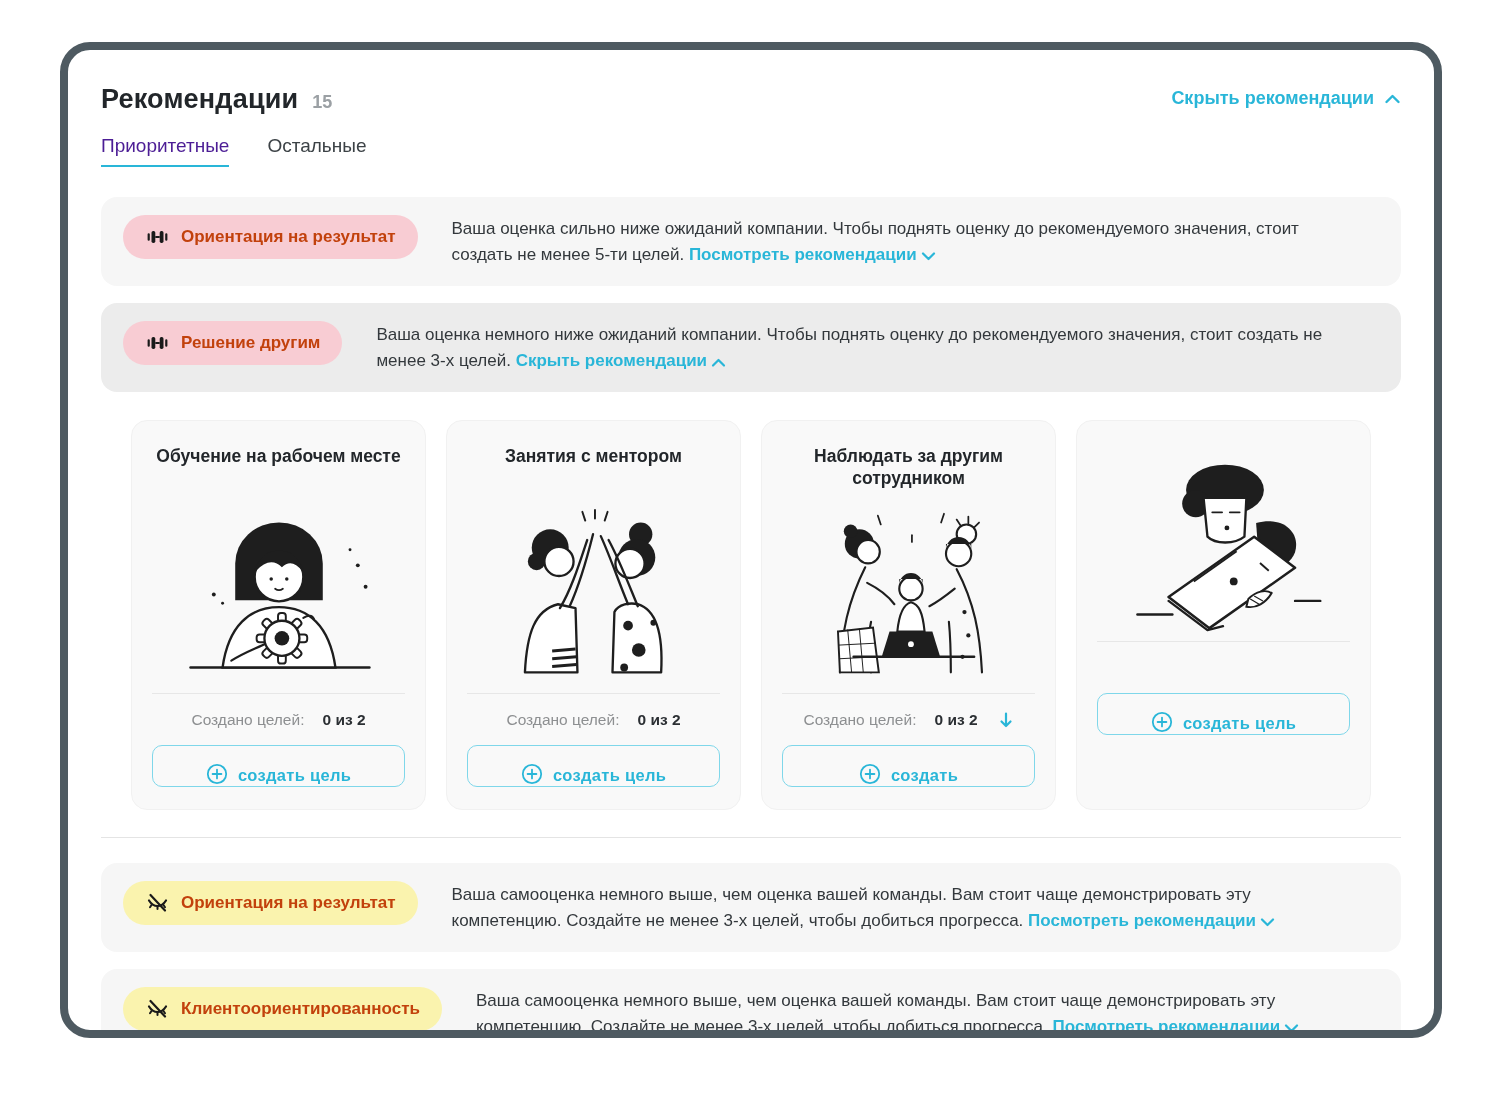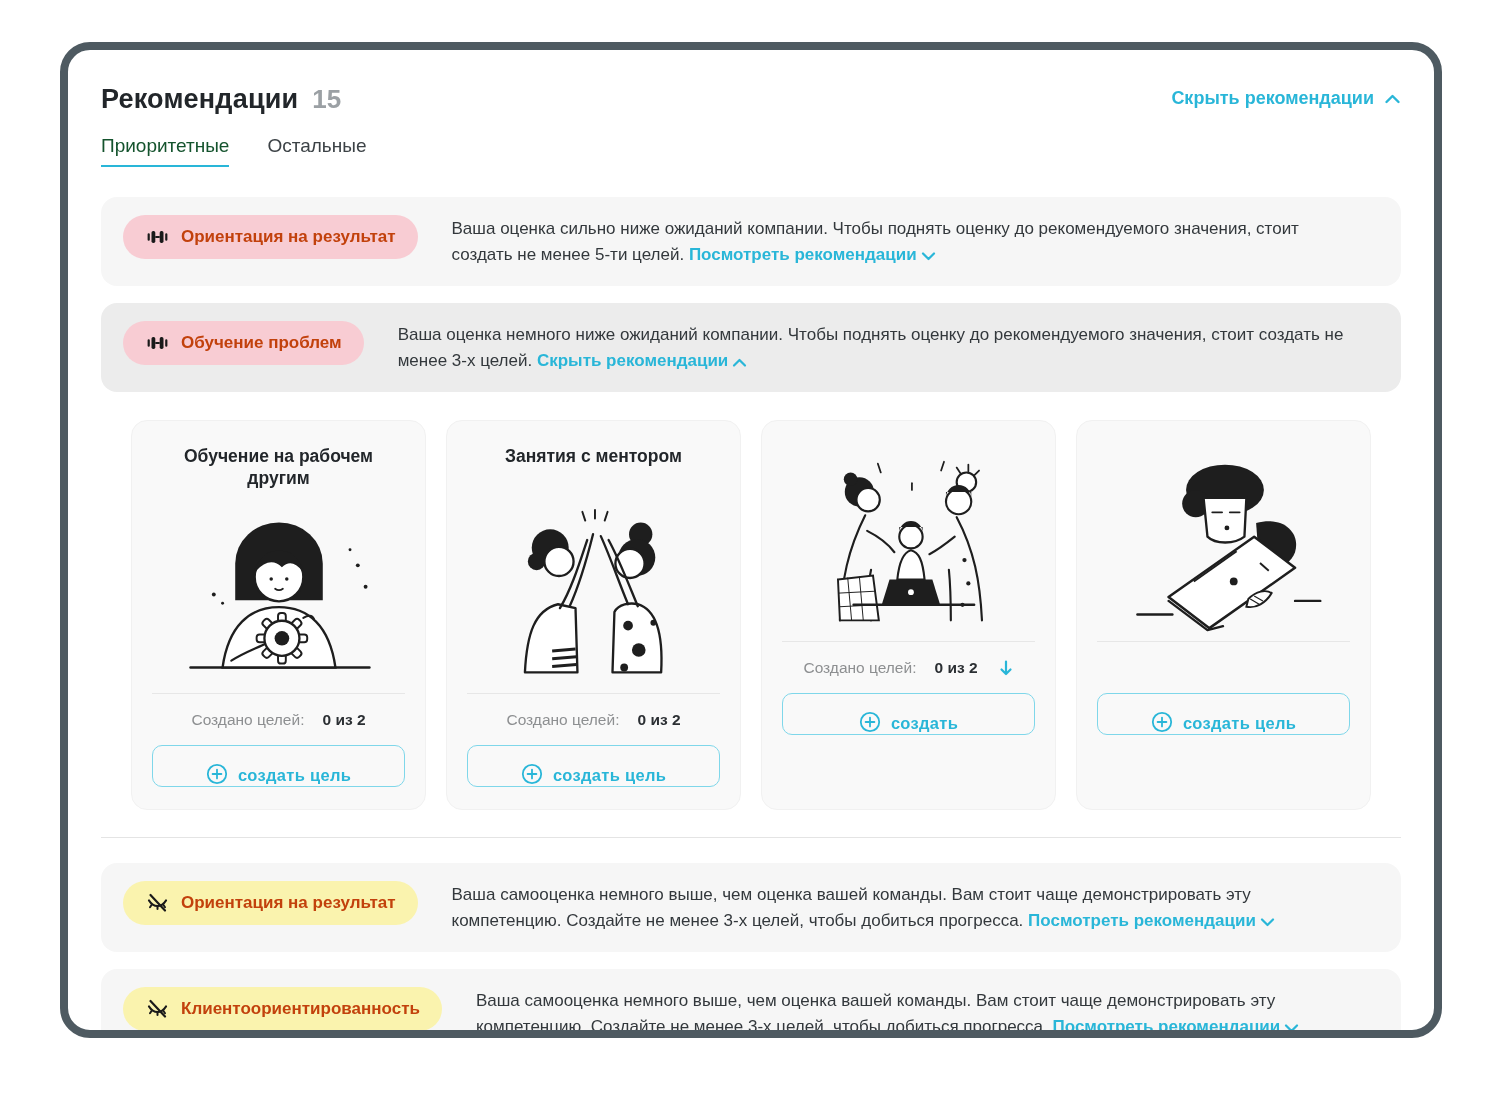--- a/index.html
+++ b/index.html
@@ -18,27 +18,27 @@
     border:8px solid #4e5a61;
     border-radius:30px;
     overflow:hidden;
   }
   .content { padding:34px 33px 0; }
 
   
   .header { display:flex; justify-content:space-between; align-items:flex-start; margin-bottom:20px; }
   .title-wrap { display:flex; align-items:baseline; gap:14px; }
   .page-title { margin:0; font-size:27px; font-weight:bold; color:#22262a; letter-spacing:.2px; }
-  .count { font-size:26px; font-weight:600; color:#9ba0a4; }
+  .count { font-size:18px; font-weight:600; color:#9ba0a4; }
   .hide-link { display:flex; align-items:center; gap:10px; color:#29b6d8; font-size:18px; font-weight:600; cursor:pointer; margin-top:4px; }
 
   
   .tabs { display:flex; gap:38px; margin-bottom:30px; }
   .tab { font-size:19px; color:#3c4246; padding-bottom:8px; cursor:pointer; border-bottom:2.5px solid transparent; }
-  .tab.active { color:#14532d; border-bottom-color:#29b6d8; }
+  .tab.active { color:#4c1d95; border-bottom-color:#29b6d8; }
 
   
   .rec-row {
     display:flex; gap:18px; align-items:flex-start;
     background:#f6f6f6; border-radius:16px;
     padding:18px 22px; margin-bottom:17px;
   }
   .rec-row.expanded { background:#ececec; margin-bottom:16px; }
   .badge {
     flex-shrink:0; display:flex; align-items:center; gap:11px;
@@ -119,34 +119,34 @@
     </div>
 
     <div class="rec-row expanded">
       <div class="badge pink">
         <svg width="25" height="24" viewBox="0 0 24 24">
           <path d="M3.2 9.3 v5.4 M20.8 9.3 v5.4" stroke="#1a1a1a" stroke-width="2.2" stroke-linecap="round" fill="none"></path>
           <rect x="6" y="6" width="3.8" height="12" rx="1.7" fill="#1a1a1a"></rect>
           <rect x="14.2" y="6" width="3.8" height="12" rx="1.7" fill="#1a1a1a"></rect>
           <path d="M9.8 12 h4.4" stroke="#1a1a1a" stroke-width="2" fill="none"></path>
         </svg>
-        <span>Обучение проблем</span>
+        <span>Решение другим</span>
       </div>
       <p class="rec-text">
         <span>Ваша оценка немного ниже ожиданий компании. Чтобы поднять оценку до рекомендуемого значения, стоит создать не менее 3-х целей.</span>
         <span class="rec-link"><span>Скрыть рекомендации</span><svg width="15" height="11" viewBox="0 0 15 11">
               <path d="M2 8.5 L7.5 3 L13 8.5" fill="none" stroke="#29b6d8" stroke-width="2.2" stroke-linecap="round" stroke-linejoin="round"></path>
             </svg></span>
       </p>
     </div>
 
     <div class="cards">
 
       <div class="card">
-        <h3 class="card-title">Обучение на рабочем другим</h3>
+        <h3 class="card-title">Обучение на рабочем месте</h3>
         <div class="illustration">
           <svg width="226" height="180" viewBox="0 0 230 185">
             <line x1="24" y1="167" x2="208" y2="167" stroke="#1e1e1e" stroke-width="2.4" stroke-linecap="round"></line>
             <circle cx="48" cy="92" r="2" fill="#1e1e1e"></circle>
               <circle cx="57" cy="101" r="1.5" fill="#1e1e1e"></circle>
             <circle cx="196" cy="62" r="2" fill="#1e1e1e"></circle>
               <circle cx="204" cy="84" r="2" fill="#1e1e1e"></circle>
               <circle cx="188" cy="46" r="1.5" fill="#1e1e1e"></circle>
             <path d="M70 98 V60 A45 42 0 0 1 160 60 V98 Z" fill="#1e1e1e"></path>
             <circle cx="115" cy="74" r="25" fill="#ffffff" stroke="#1e1e1e" stroke-width="2.4"></circle>
@@ -221,20 +221,21 @@
         <button class="card-btn">
           <svg width="22" height="22" viewBox="0 0 22 22">
               <circle cx="11" cy="11" r="9.2" fill="none" stroke="#29b6d8" stroke-width="1.8"></circle>
               <path d="M11 6.6 v8.8 M6.6 11 h8.8" stroke="#29b6d8" stroke-width="1.8" stroke-linecap="round"></path>
             </svg>
           <span>создать цель</span>
         </button>
       </div>
 
       <div class="card">
+        <h3 class="card-title">Наблюдать за другим сотрудником</h3>
         <div class="illustration">
           <svg width="226" height="180" viewBox="0 0 230 185">
             <g stroke="#1e1e1e" stroke-width="1.8" stroke-linecap="round">
               <line x1="86" y1="20" x2="83" y2="11"></line>
                 <line x1="148" y1="18" x2="151" y2="9"></line>
                 <line x1="118" y1="38" x2="118" y2="31"></line>
             </g>
             <circle cx="64" cy="40" r="15" fill="#1e1e1e"></circle>
               <circle cx="55" cy="27" r="7" fill="#1e1e1e"></circle>
             <circle cx="73" cy="48" r="12" fill="#ffffff" stroke="#1e1e1e" stroke-width="2.2"></circle>

